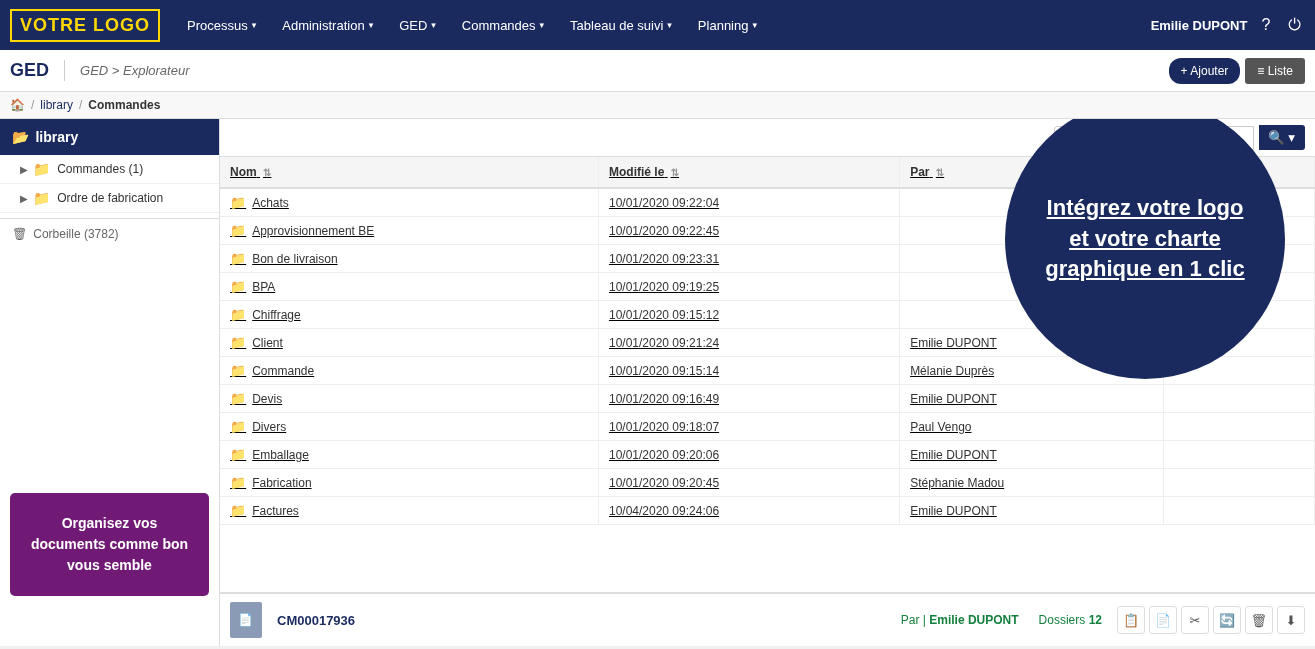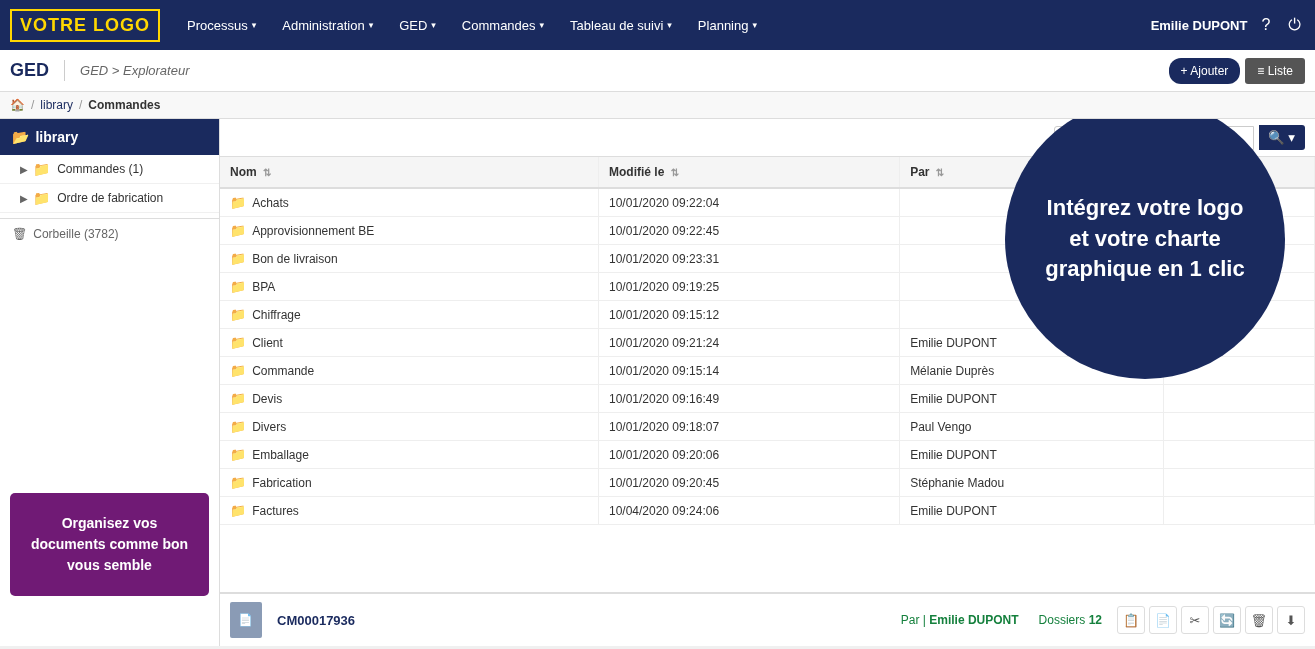--- a/index.html
+++ b/index.html
@@ -232,20 +232,21 @@
     
     .table-wrapper {
       flex: 1;
       overflow-y: auto;
       background: white;
     }
     table {
       width: 100%;
       border-collapse: collapse;
       font-size: 12px;
+      text-decoration: underline;
     }
     thead tr {
       background: #f5f5f5;
       border-bottom: 2px solid #ddd;
     }
     th {
       padding: 8px 10px;
       text-align: left;
       font-weight: bold;
       color: #333;
@@ -277,20 +278,21 @@
       align-items: center;
       justify-content: center;
       text-align: center;
       color: white;
       font-size: 22px;
       font-weight: bold;
       line-height: 1.4;
       padding: 30px;
       z-index: 100;
       pointer-events: none;
+      text-decoration: underline;
     }
 
     
     .bottom-bar {
       background: white;
       border-top: 2px solid #ddd;
       padding: 8px 10px;
       display: flex;
       align-items: center;
       gap: 15px;

